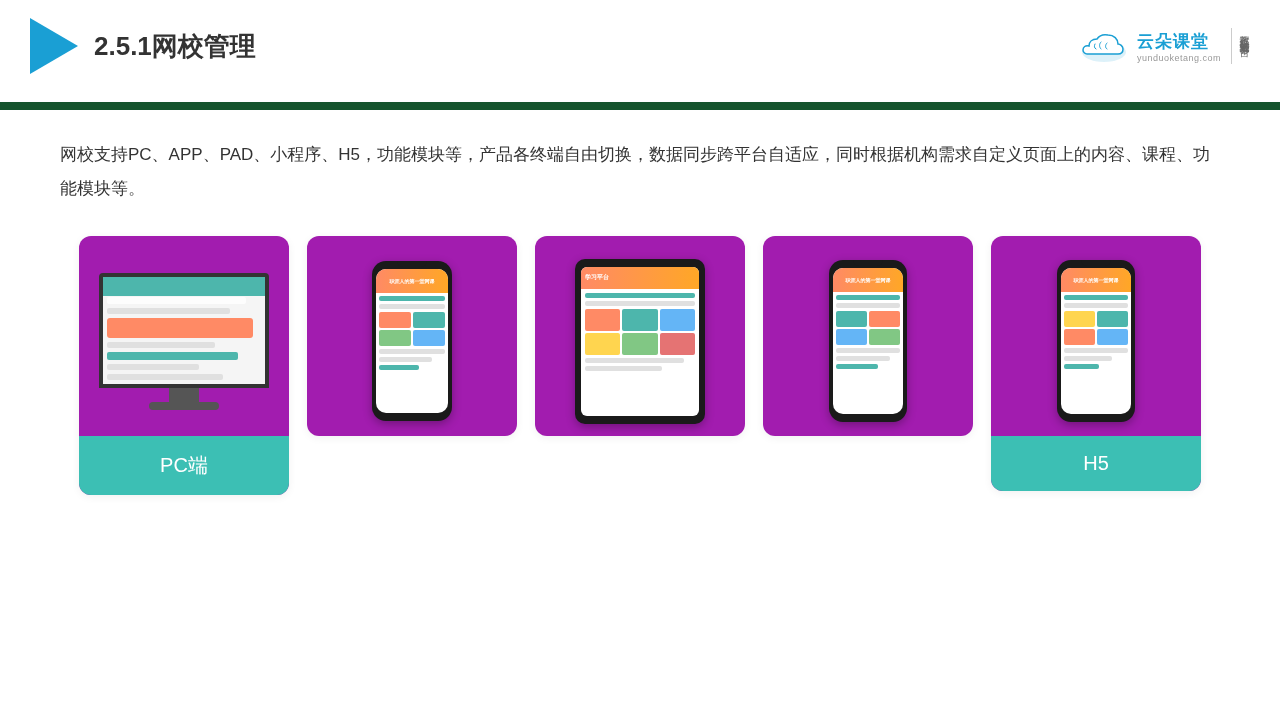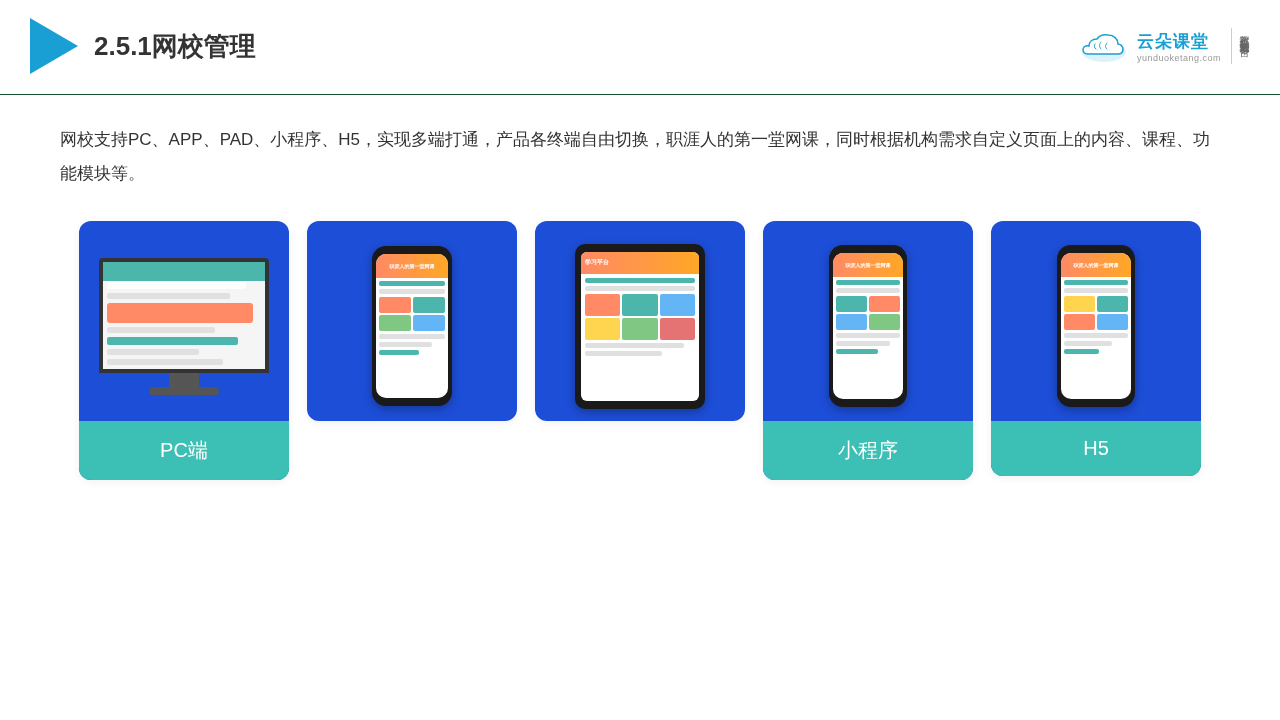--- a/index.html
+++ b/index.html
@@ -9,22 +9,22 @@
       background: #ffffff;
       font-family: "Microsoft YaHei", "PingFang SC", sans-serif;
       overflow: hidden;
     }
 
     
     .header {
       display: flex;
       align-items: center;
       justify-content: space-between;
-      padding: 18px 30px 20px 30px;
-      border-bottom: 1px solid #14532d;
+      padding: 18px 30px 28px 30px;
+      border-bottom: 8px solid #14532d;
     }
     .header-left {
       display: flex;
       align-items: center;
       gap: 16px;
     }
     .logo-triangle {
       width: 0;
       height: 0;
       border-top: 28px solid transparent;
@@ -92,21 +92,21 @@
     
     .cards-container {
       display: flex;
       gap: 18px;
       justify-content: center;
       align-items: flex-start;
       margin-top: 10px;
     }
 
     .card {
-      background: #1d4ed8;
+      background: #a21caf;
       border-radius: 12px;
       display: flex;
       flex-direction: column;
       width: 210px;
       overflow: hidden;
       box-shadow: 0 2px 8px rgba(0,0,0,0.06);
     }
 
     .card-image-area {
       width: 100%;
@@ -315,21 +315,21 @@
         <span class="brand-url">yunduoketang.com</span>
       </div>
       <div class="brand-slogan">
         <span>教育机构一站式服务云平台</span>
       </div>
     </div>
   </div>
 </div>
 
 <div class="main-content">
-  <p class="description">网校支持PC、APP、PAD、小程序、H5，实现多端打通，产品各终端自由切换，职涯人的第一堂网课，同时根据机构需求自定义页面上的内容、课程、功能模块等。</p>
+  <p class="description">网校支持PC、APP、PAD、小程序、H5，功能模块等，产品各终端自由切换，数据同步跨平台自适应，同时根据机构需求自定义页面上的内容、课程、功能模块等。</p>
 
   <div class="cards-container">
 
     <div class="card">
       <div class="card-image-area">
         <div class="pc-mockup">
           <div class="pc-screen">
             <div class="pc-screen-inner"></div>
             <div class="pc-screen-content">
               <div class="pc-row" style="width:90%; height:7px; background:#fff; opacity:0.8;"></div>
@@ -417,21 +417,20 @@
                 <div class="phone-grid-item c4"></div>
                 <div class="phone-grid-item c3"></div>
               </div>
               <div class="phone-row"></div>
               <div class="phone-row" style="width:85%;"></div>
               <div class="phone-row colored" style="width:65%;"></div>
             </div>
           </div>
         </div>
       </div>
-      <div class="card-label">小程序</div>
     </div>
 
     <div class="card">
       <div class="card-image-area">
         <div class="phone-mockup" style="width:78px; height:162px;">
           <div class="phone-notch"></div>
           <div class="phone-screen">
             <div class="phone-screen-header">
               <span style="font-size:5px;color:white;font-weight:bold;">职涯人的第一堂网课</span>
             </div>

